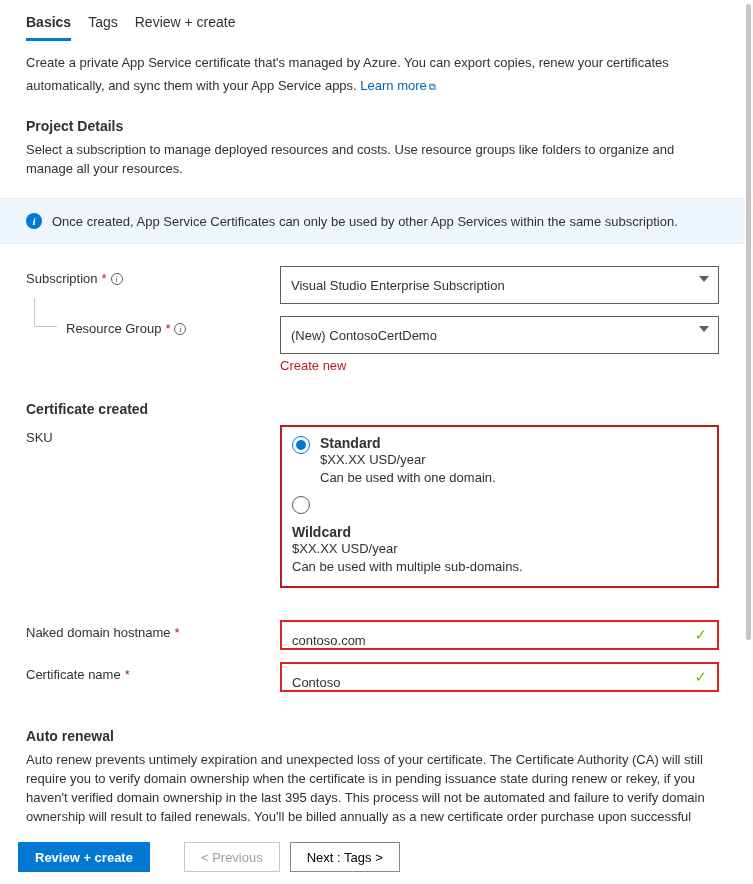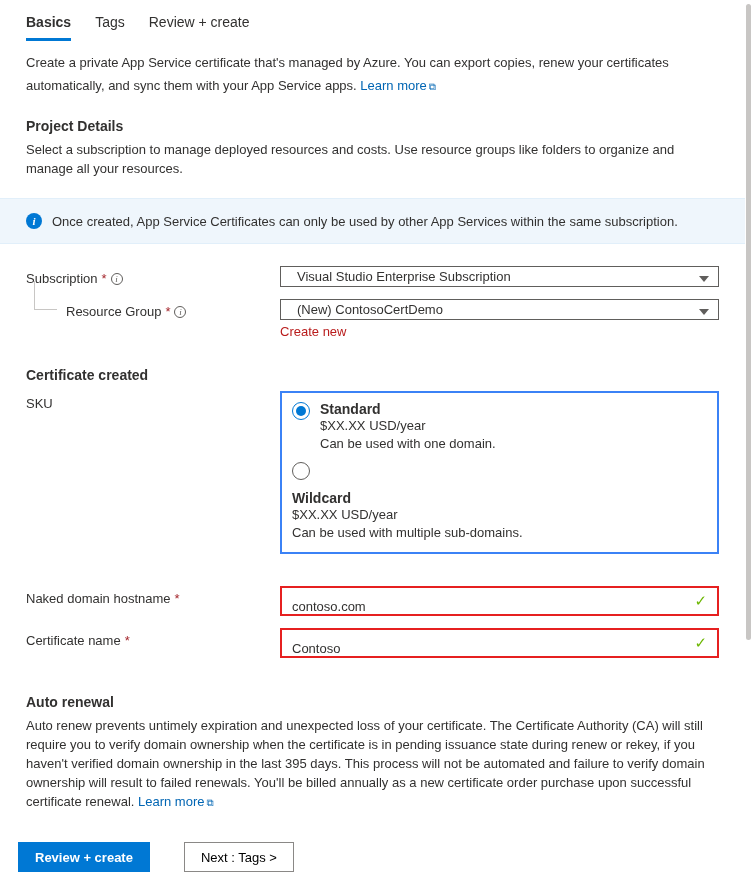--- a/index.html
+++ b/index.html
@@ -28,21 +28,21 @@
   .scrollbar-thumb {
     position: absolute;
     top: 0;
     width: 5px;
     height: 78%;
     background: #c8c6c4;
     border-radius: 3px;
   }
   .tabs {
     display: flex;
-    gap: 24px;
+    gap: 17px;
     border-bottom: 0;
     margin-bottom: 10px;
   }
   .tab {
     padding: 6px 0 8px 0;
     cursor: pointer;
     font-size: 14px;
     color: #323130;
   }
   .tab.active {
@@ -103,42 +103,42 @@
   .req { color: #a4262c; }
   .info-circle {
     width: 12px; height: 12px; border: 1px solid #605e5c;
     border-radius: 50%; display: inline-flex;
     align-items: center; justify-content: center;
     font-size: 9px; color: #605e5c; font-style: italic; font-family: Georgia, serif;
   }
   .form-control { flex: 1; }
   .select {
     width: 100%;
-    height: 21px;
+    height: 38px;
     border: 1px solid #605e5c;
     background: #fff;
-    padding: 0 28px 0 16px;
+    padding: 0 28px 0 10px;
     font-size: 13px;
     display: flex; align-items: center;
     position: relative;
   }
   .select::after {
     content: "";
     position: absolute; right: 9px; top: 9px;
     border-left: 5px solid transparent;
     border-right: 5px solid transparent;
     border-top: 6px solid #605e5c;
   }
   .create-new { color: #b91c1c; font-size: 13px; margin-top: 4px; display:inline-block; cursor:pointer; }
   .radio-block { flex: 1; }
   .radio-group {
     padding: 8px 10px 10px 10px;
     margin-bottom: 2px;
   }
-  .hl-border { border: 2px solid #3b82f6; }
+  .hl-border { border: 2px solid #b91c1c; }
   .radio-row { display:flex; align-items:flex-start; gap:10px; margin-bottom:8px; }
   .radio-row:last-child { margin-bottom:0;flex-direction:column; }
   input[type=radio] {
     appearance:none; width:18px; height:18px; border:1px solid #605e5c;
     border-radius:50%; position:relative; cursor:pointer; margin-top:1px;
     background:#fff;
   }
   input[type=radio]:checked { border-color:#0078d4; }
   input[type=radio]:checked::after {
     content:""; position:absolute; top:3px; left:3px;
@@ -312,14 +312,15 @@
 
 </div>
 
 <div class="scrollbar-track">
   <div class="scrollbar-thumb"></div>
 </div>
 
 <div class="footer">
   <button class="btn primary">Review + create</button>
   <span class="spacer"></span>
+  <button class="btn disabled">&lt; Previous</button>
   <button class="btn">Next : Tags &gt;</button>
 </div>
 
 </body></html>

